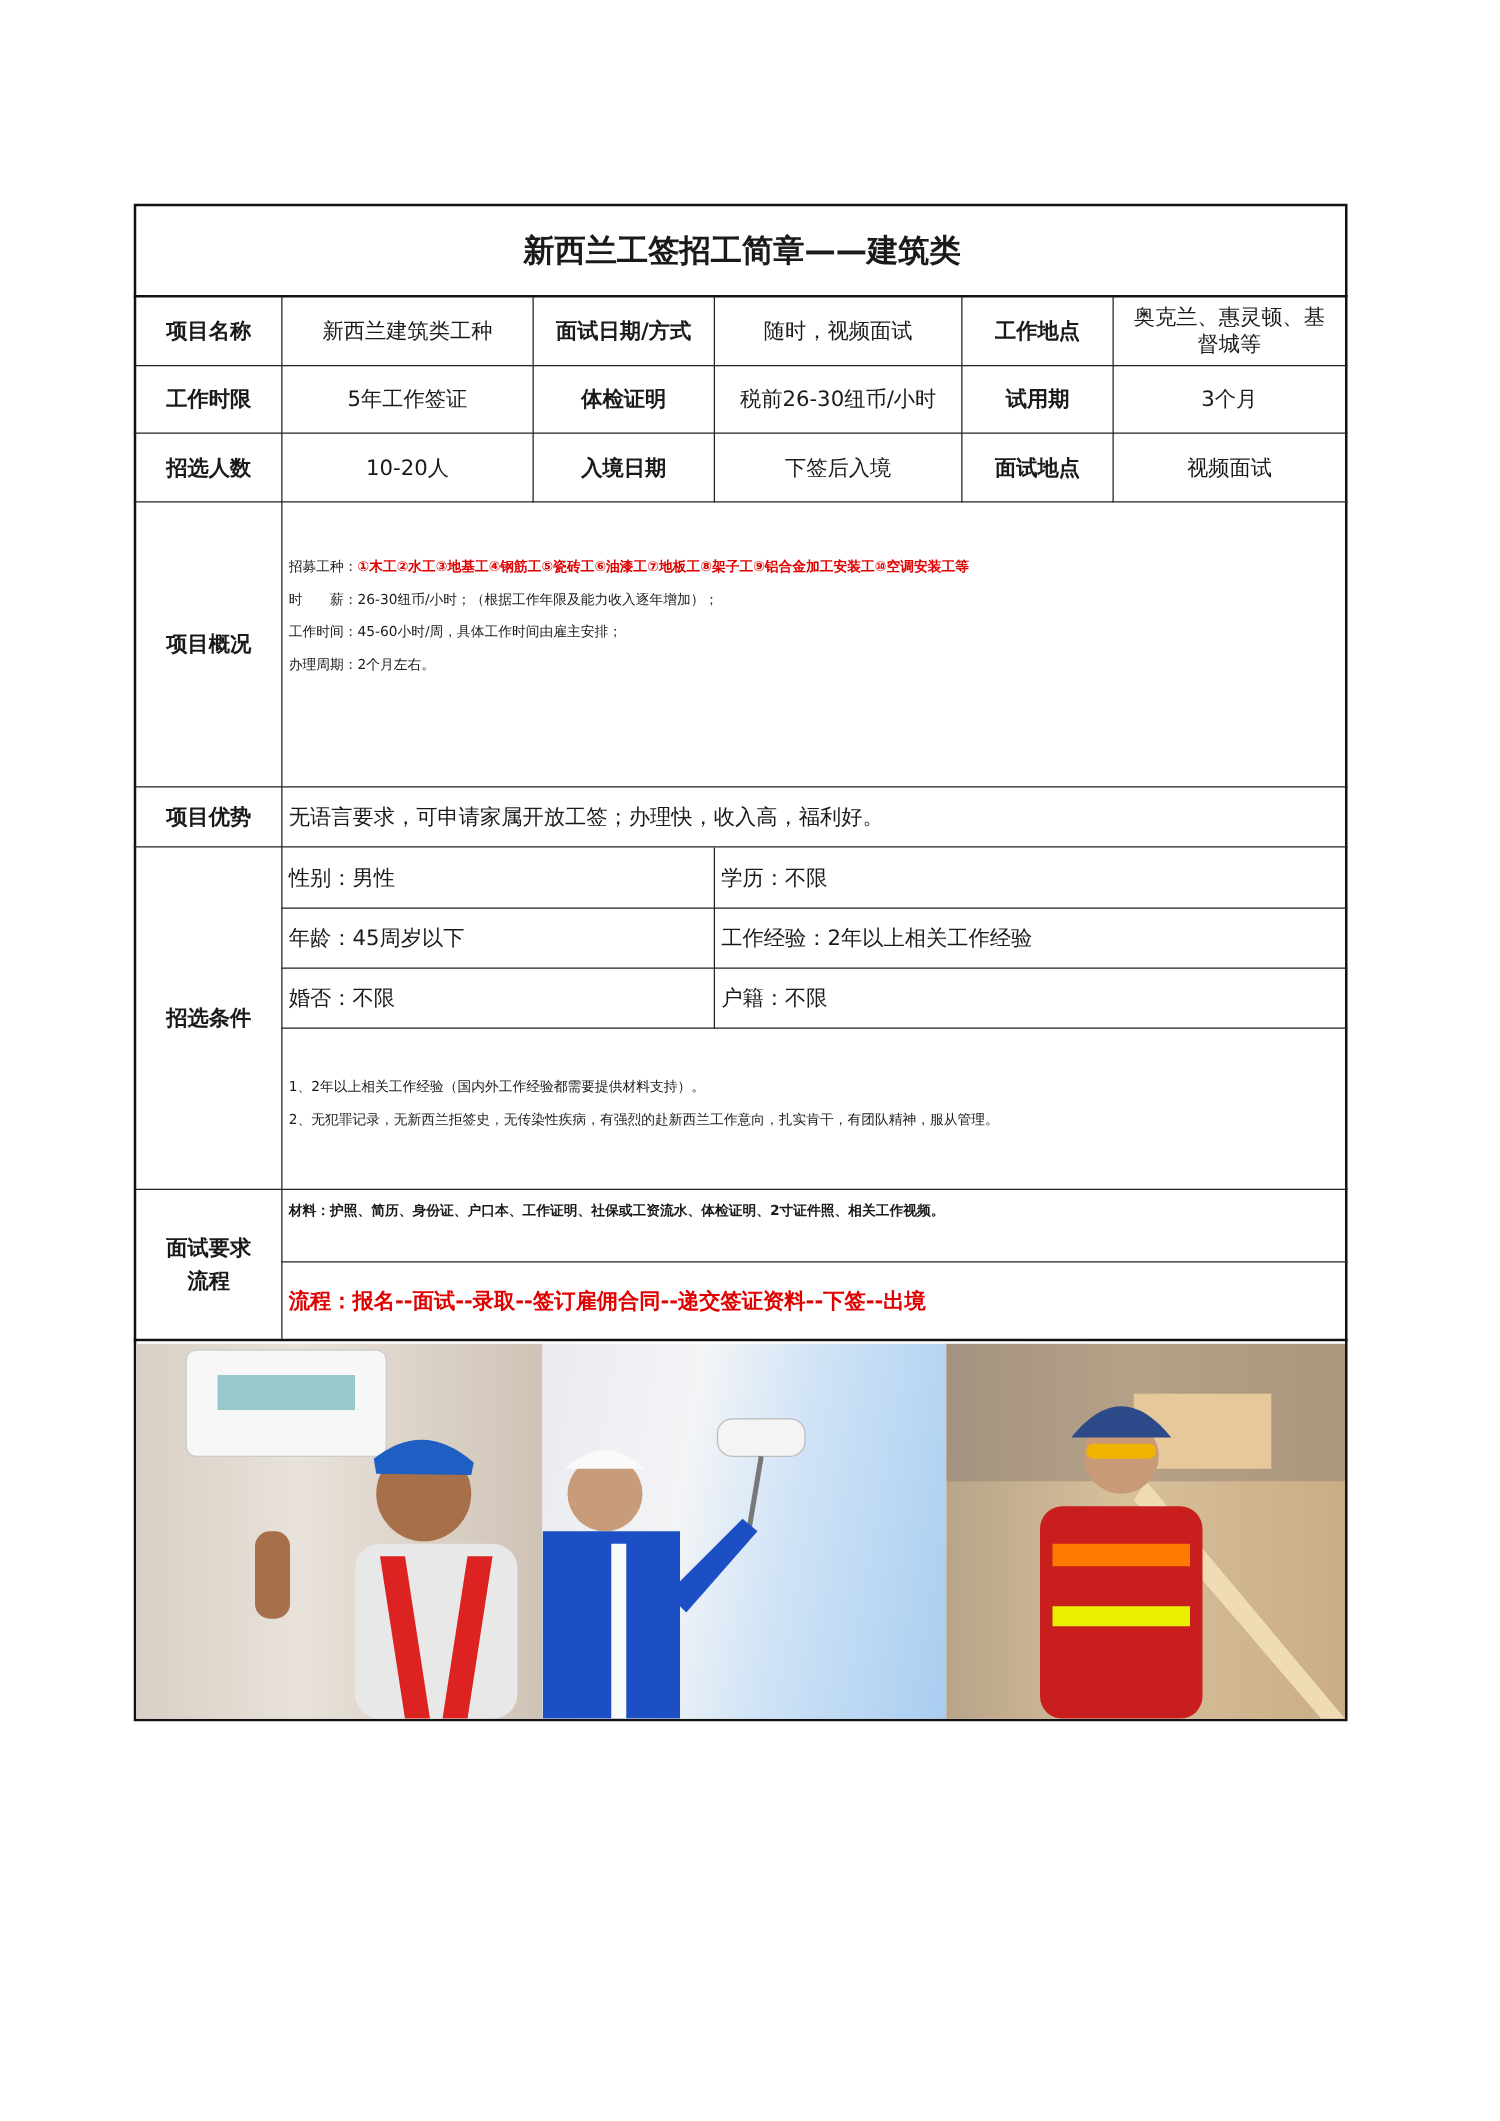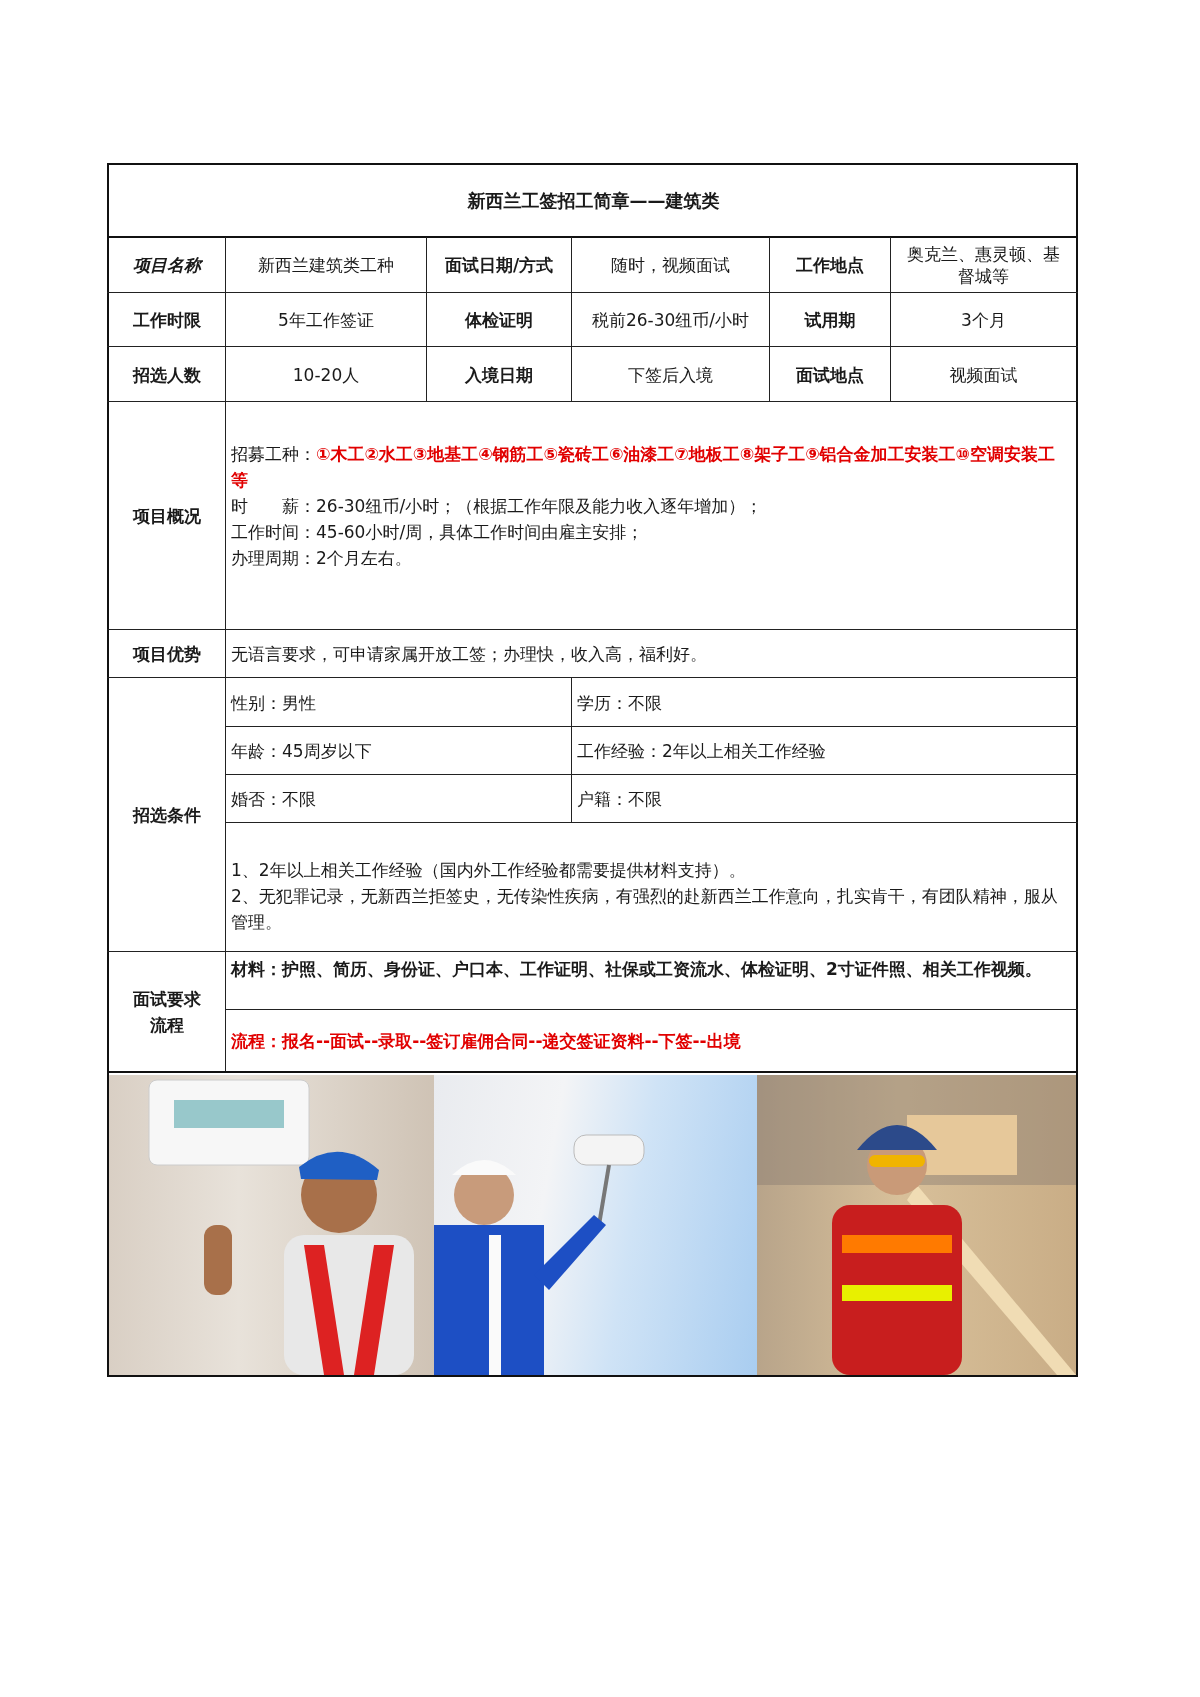--- a/index.html
+++ b/index.html
@@ -6,22 +6,22 @@
   body { width:1200px; height:1697px; background:#ffffff; position:relative; overflow:hidden;
          font-family:"DejaVu Sans","Liberation Sans",sans-serif; color:#1a1a1a; }
   .abs { position:absolute; box-sizing:border-box; }
   .frame { left:107px; top:163px; width:971px; height:1214px; border:2.5px solid #111; }
   .hline { position:absolute; height:0; border-top:1.5px solid #222; }
   .hline.thick { border-top:2.5px solid #111; }
   .vline { position:absolute; width:0; border-left:1.5px solid #222; }
   .cell { position:absolute; box-sizing:border-box; display:flex; align-items:center; justify-content:center; text-align:center; font-size:17px; line-height:22px; }
   .lbl { font-weight:bold; font-size:17px; }
   .left { justify-content:flex-start; text-align:center; padding-left:5px; }
-  .title { font-size:18px; font-weight:bold; }
-  .block { position:absolute; box-sizing:border-box; font-size:17px; line-height:26px; padding-left:5px; padding-right:16px; }
+  .title { font-size:25px; font-weight:bold; }
+  .block { position:absolute; box-sizing:border-box; font-size:11px; line-height:26px; padding-left:5px; padding-right:16px; }
   .red { color:#e10000; font-weight:bold; }
   .bold { font-weight:bold; }
   .photo { position:absolute; top:1075px; height:300px; overflow:hidden; }
   .p1 { left:109px; width:325px; background:linear-gradient(90deg,#d9cfc4 0%,#e8e2da 40%,#cfc3b5 100%); }
   .p2 { left:434px; width:323px; background:linear-gradient(100deg,#e9ebef 0%,#f3f4f6 35%,#cfe3f6 60%,#a9cdf0 100%); }
   .p3 { left:757px; width:319px; background:linear-gradient(90deg,#b8a48a 0%,#d8c09a 45%,#c9ad86 100%); }
 </style>
 </head>
 <body>
 
@@ -42,21 +42,21 @@
 <div class="hline" style="left:225px;width:853px;top:1009px;"></div>
 <div class="hline thick" style="left:107px;width:971px;top:1071px;"></div>
 
 <div class="vline" style="left:225px;top:237px;height:834px;"></div>
 <div class="vline" style="left:426px;top:237px;height:165px;"></div>
 <div class="vline" style="left:571px;top:237px;height:165px;"></div>
 <div class="vline" style="left:769px;top:237px;height:165px;"></div>
 <div class="vline" style="left:890px;top:237px;height:165px;"></div>
 <div class="vline" style="left:571px;top:678px;height:145px;"></div>
 
-<div class="cell lbl" style="left:109px;top:237px;width:116px;height:56px;font-style:italic;">项目名称</div>
+<div class="cell lbl" style="left:109px;top:237px;width:116px;height:56px;">项目名称</div>
 <div class="cell" style="left:226px;top:237px;width:200px;height:56px;">新西兰建筑类工种</div>
 <div class="cell lbl" style="left:427px;top:237px;width:144px;height:56px;">面试日期/方式</div>
 <div class="cell" style="left:572px;top:237px;width:197px;height:56px;">随时，视频面试</div>
 <div class="cell lbl" style="left:770px;top:237px;width:120px;height:56px;">工作地点</div>
 <div class="cell" style="left:891px;top:237px;width:185px;height:56px;padding:0 8px;">奥克兰、惠灵顿、基督城等</div>
 
 <div class="cell lbl" style="left:109px;top:293px;width:116px;height:54px;">工作时限</div>
 <div class="cell" style="left:226px;top:293px;width:200px;height:54px;">5年工作签证</div>
 <div class="cell lbl" style="left:427px;top:293px;width:144px;height:54px;">体检证明</div>
 <div class="cell" style="left:572px;top:293px;width:197px;height:54px;">税前26-30纽币/小时</div>

